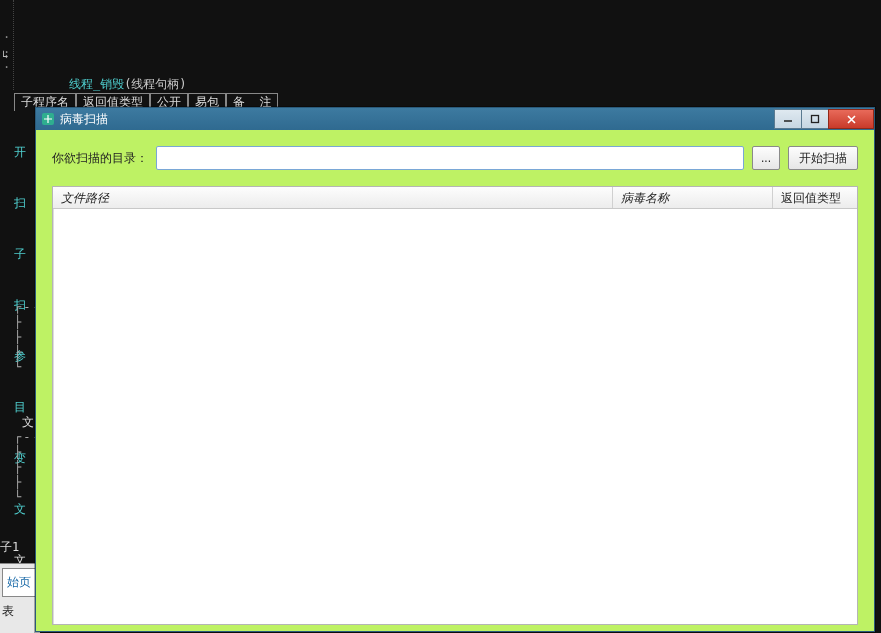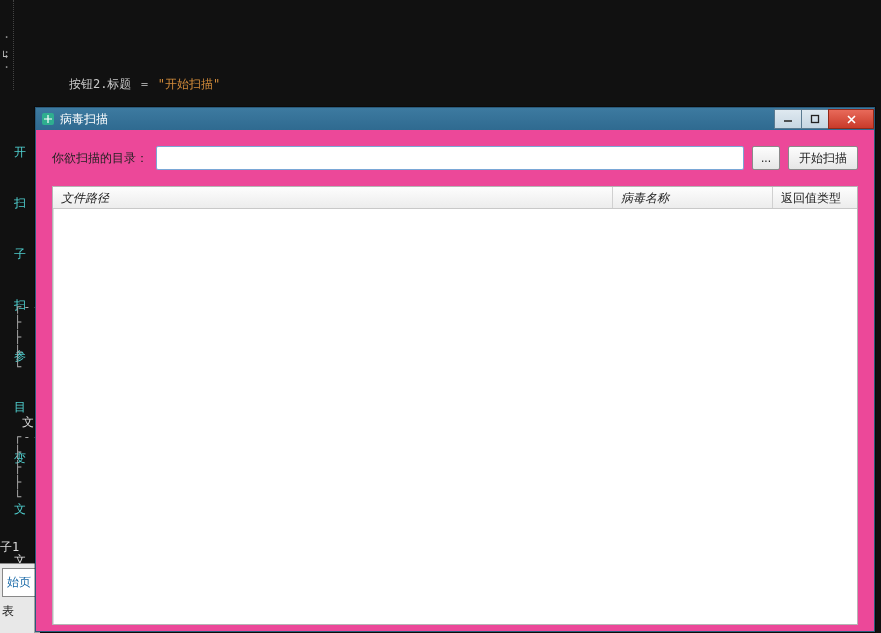--- a/index.html
+++ b/index.html
@@ -101,21 +101,21 @@
     background: linear-gradient(#dfe9f0,#c6d6e2);
     border:1px solid #5a7a90; margin-left:-1px;
     color:#222; font-size:11px;
   }
   .winbtn.close {
     background: linear-gradient(#e86a5a,#c93a2a);
     color:#fff; width:46px;
     border-color:#902818;
   }
   .dialog-body {
-    flex:1; background:#ec4899; padding:14px 16px 6px 16px;
+    flex:1; background:#bef264; padding:14px 16px 6px 16px;
     display:flex; flex-direction:column;
   }
   .row-input {
     display:flex; align-items:center; gap:8px; height:28px;
   }
   .row-input label { color:#222; font-size:12px; white-space:nowrap; }
   .dir-input {
     flex:1; height:24px;
     border:1px solid #7aa7d6;
     background:#fff; border-radius:2px;
@@ -155,32 +155,42 @@
 </style>
 </head>
 <body>
 
 <div class="code-area">
   <div class="gutter">
     <span class="dot">·</span><span class="dot">·</span><span class="dot">·</span>
   </div>
   <span class="arrow">↳</span>
   <div class="cl" style="padding-left:40px;">
+    <span class="kw-cyan">线程_销毁</span><span class="lit">(线程句柄)</span>
+  </div>
+  <div class="cl" style="padding-left:40px;">
     <span class="lit">按钮2.标题 </span><span class="punct">＝ </span><span class="str">"开始扫描"</span>
   </div>
   <div class="cl" style="padding-left:40px;">
     <span class="kw-cyan">返回</span><span class="lit"> ()</span>
   </div>
   <div class="cl">
     <span class="kw-teal">线程句柄 </span><span class="punct">＝ </span><span class="kw-cyan">线程_启动</span><span class="lit"> (&amp;开始扫描)</span>
   </div>
   <div class="cl">
     <span class="lit">按钮2.标题 </span><span class="punct">＝ </span><span class="str">"暂停扫描"</span>
   </div>
 
+  <div class="code-tabs">
+    <div>子程序名</div>
+    <div>返回值类型</div>
+    <div>公开</div>
+    <div>易包</div>
+    <div>备  注</div>
+  </div>
 
   <div class="left-labels">
     <div class="kw-cyan">开</div>
     <div class="kw-cyan">扫</div>
     <div class="kw-cyan">子</div>
     <div class="kw-cyan">扫</div>
     <div class="kw-cyan">参</div>
     <div class="kw-cyan">目</div>
     <div class="kw-cyan">变</div>
     <div class="kw-cyan">文</div>

